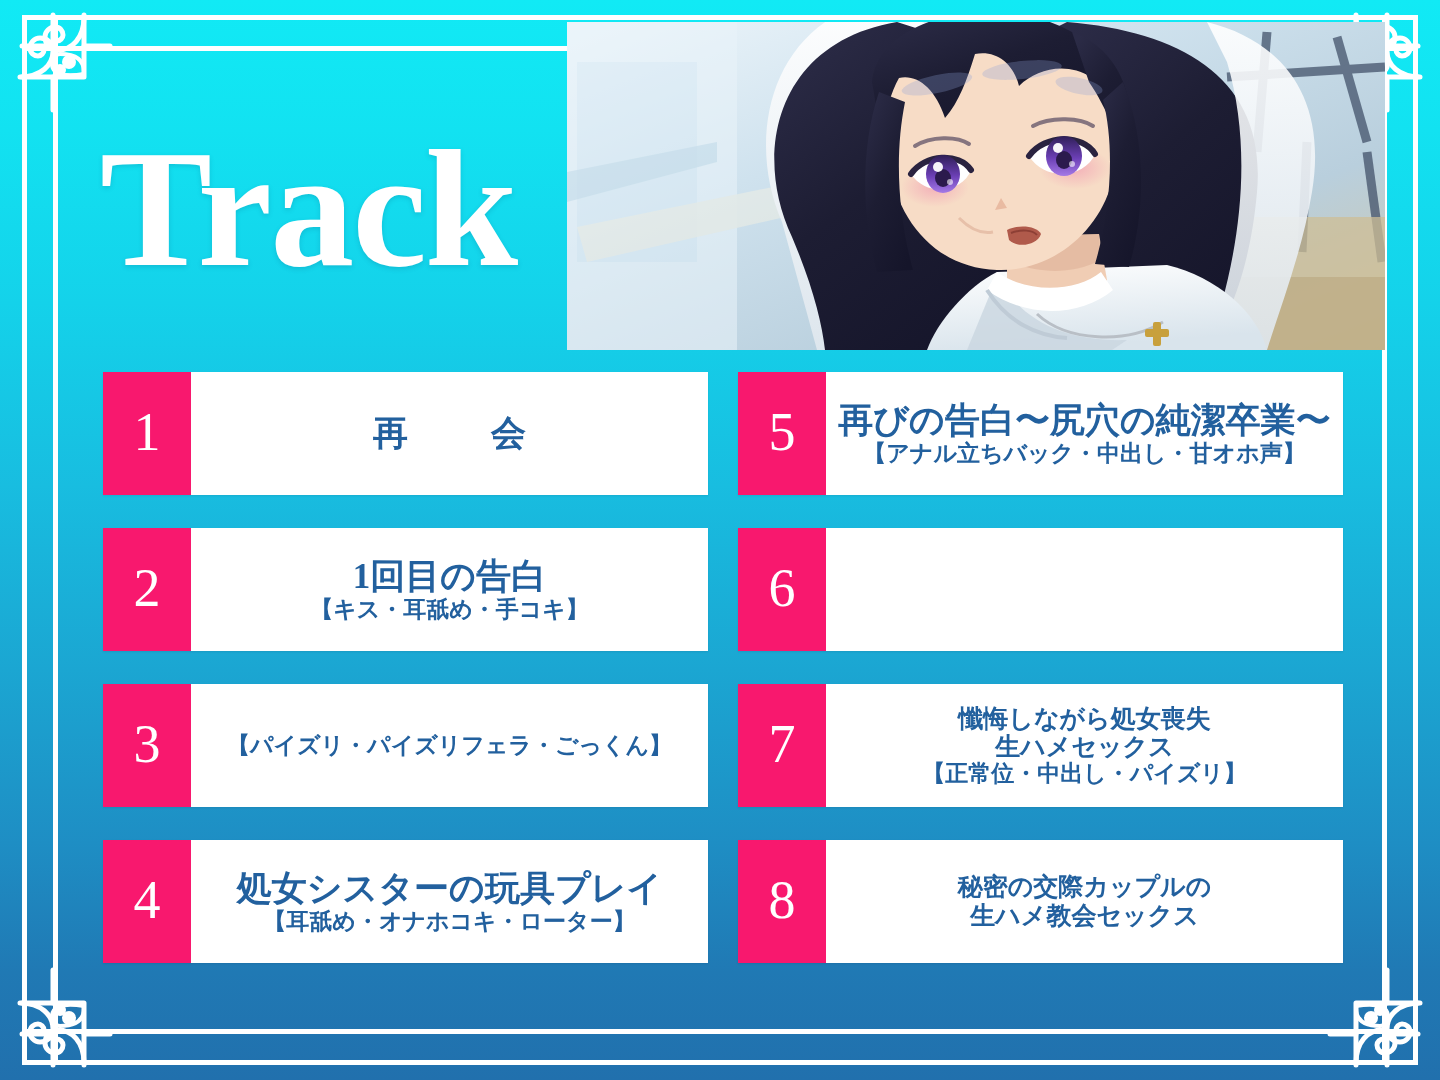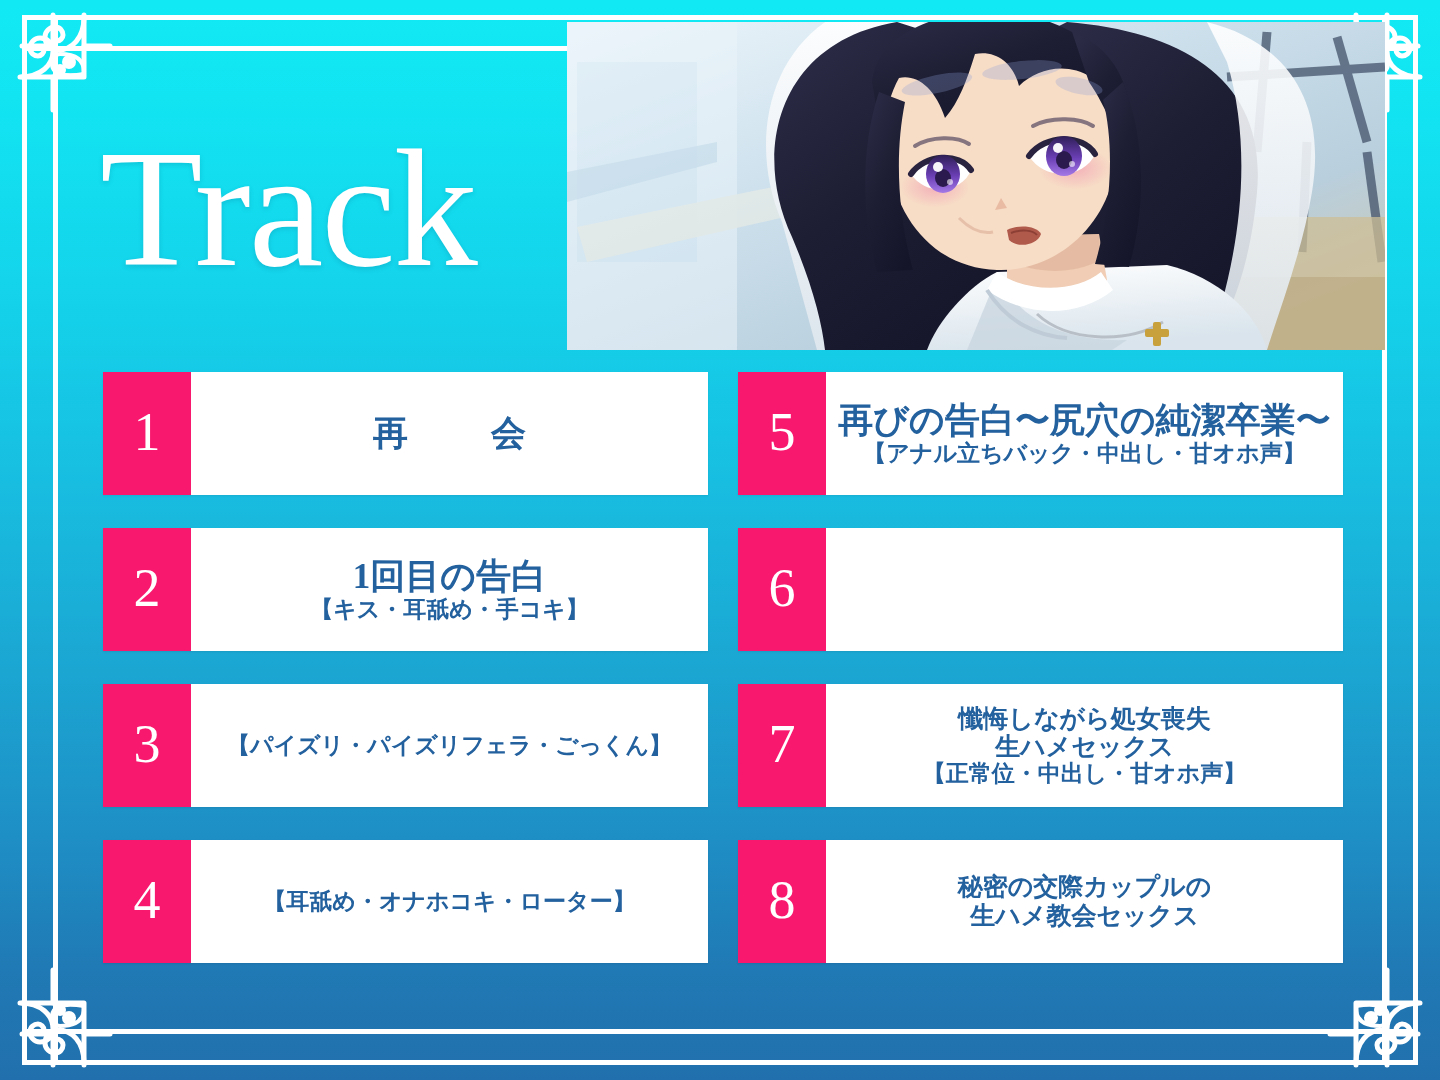--- a/index.html
+++ b/index.html
@@ -58,21 +58,21 @@
   .hero svg { display: block; width: 100%; height: 100%; }
 
   
   .title {
     position: absolute;
     left: 100px;
     top: 124px;
     color: #ffffff;
     font-size: 168px;
     line-height: 1;
-    font-weight: 400;
+    font-weight: 700;
     letter-spacing: -2px;
     font-family: "Liberation Serif", "DejaVu Serif", serif;
     text-shadow: 0 2px 5px rgba(0,70,110,0.18);
   }
 
   
   .tracks {
     position: absolute;
     left: 103px;
     top: 372px;
@@ -395,27 +395,28 @@
       <div class="track-num">3</div>
       <div class="track-body">
         <div class="track-sub">【パイズリ・パイズリフェラ・ごっくん】</div>
       </div>
     </div>
 
     <div class="track-row">
       <div class="track-num">7</div>
       <div class="track-body">
         <div class="track-title two">懺悔しながら処女喪失<br>生ハメセックス</div>
-        <div class="track-sub">【正常位・中出し・甘オホ声】</div>
+        <div class="track-sub">【正常位・中出し・パイズリ】</div>
       </div>
     </div>
 
     <div class="track-row">
       <div class="track-num">4</div>
       <div class="track-body">
+        <div class="track-title">処女シスターの玩具プレイ</div>
         <div class="track-sub">【耳舐め・オナホコキ・ローター】</div>
       </div>
     </div>
 
     <div class="track-row">
       <div class="track-num">8</div>
       <div class="track-body">
         <div class="track-title two">秘密の交際カップルの<br>生ハメ教会セックス</div>
       </div>
     </div>

